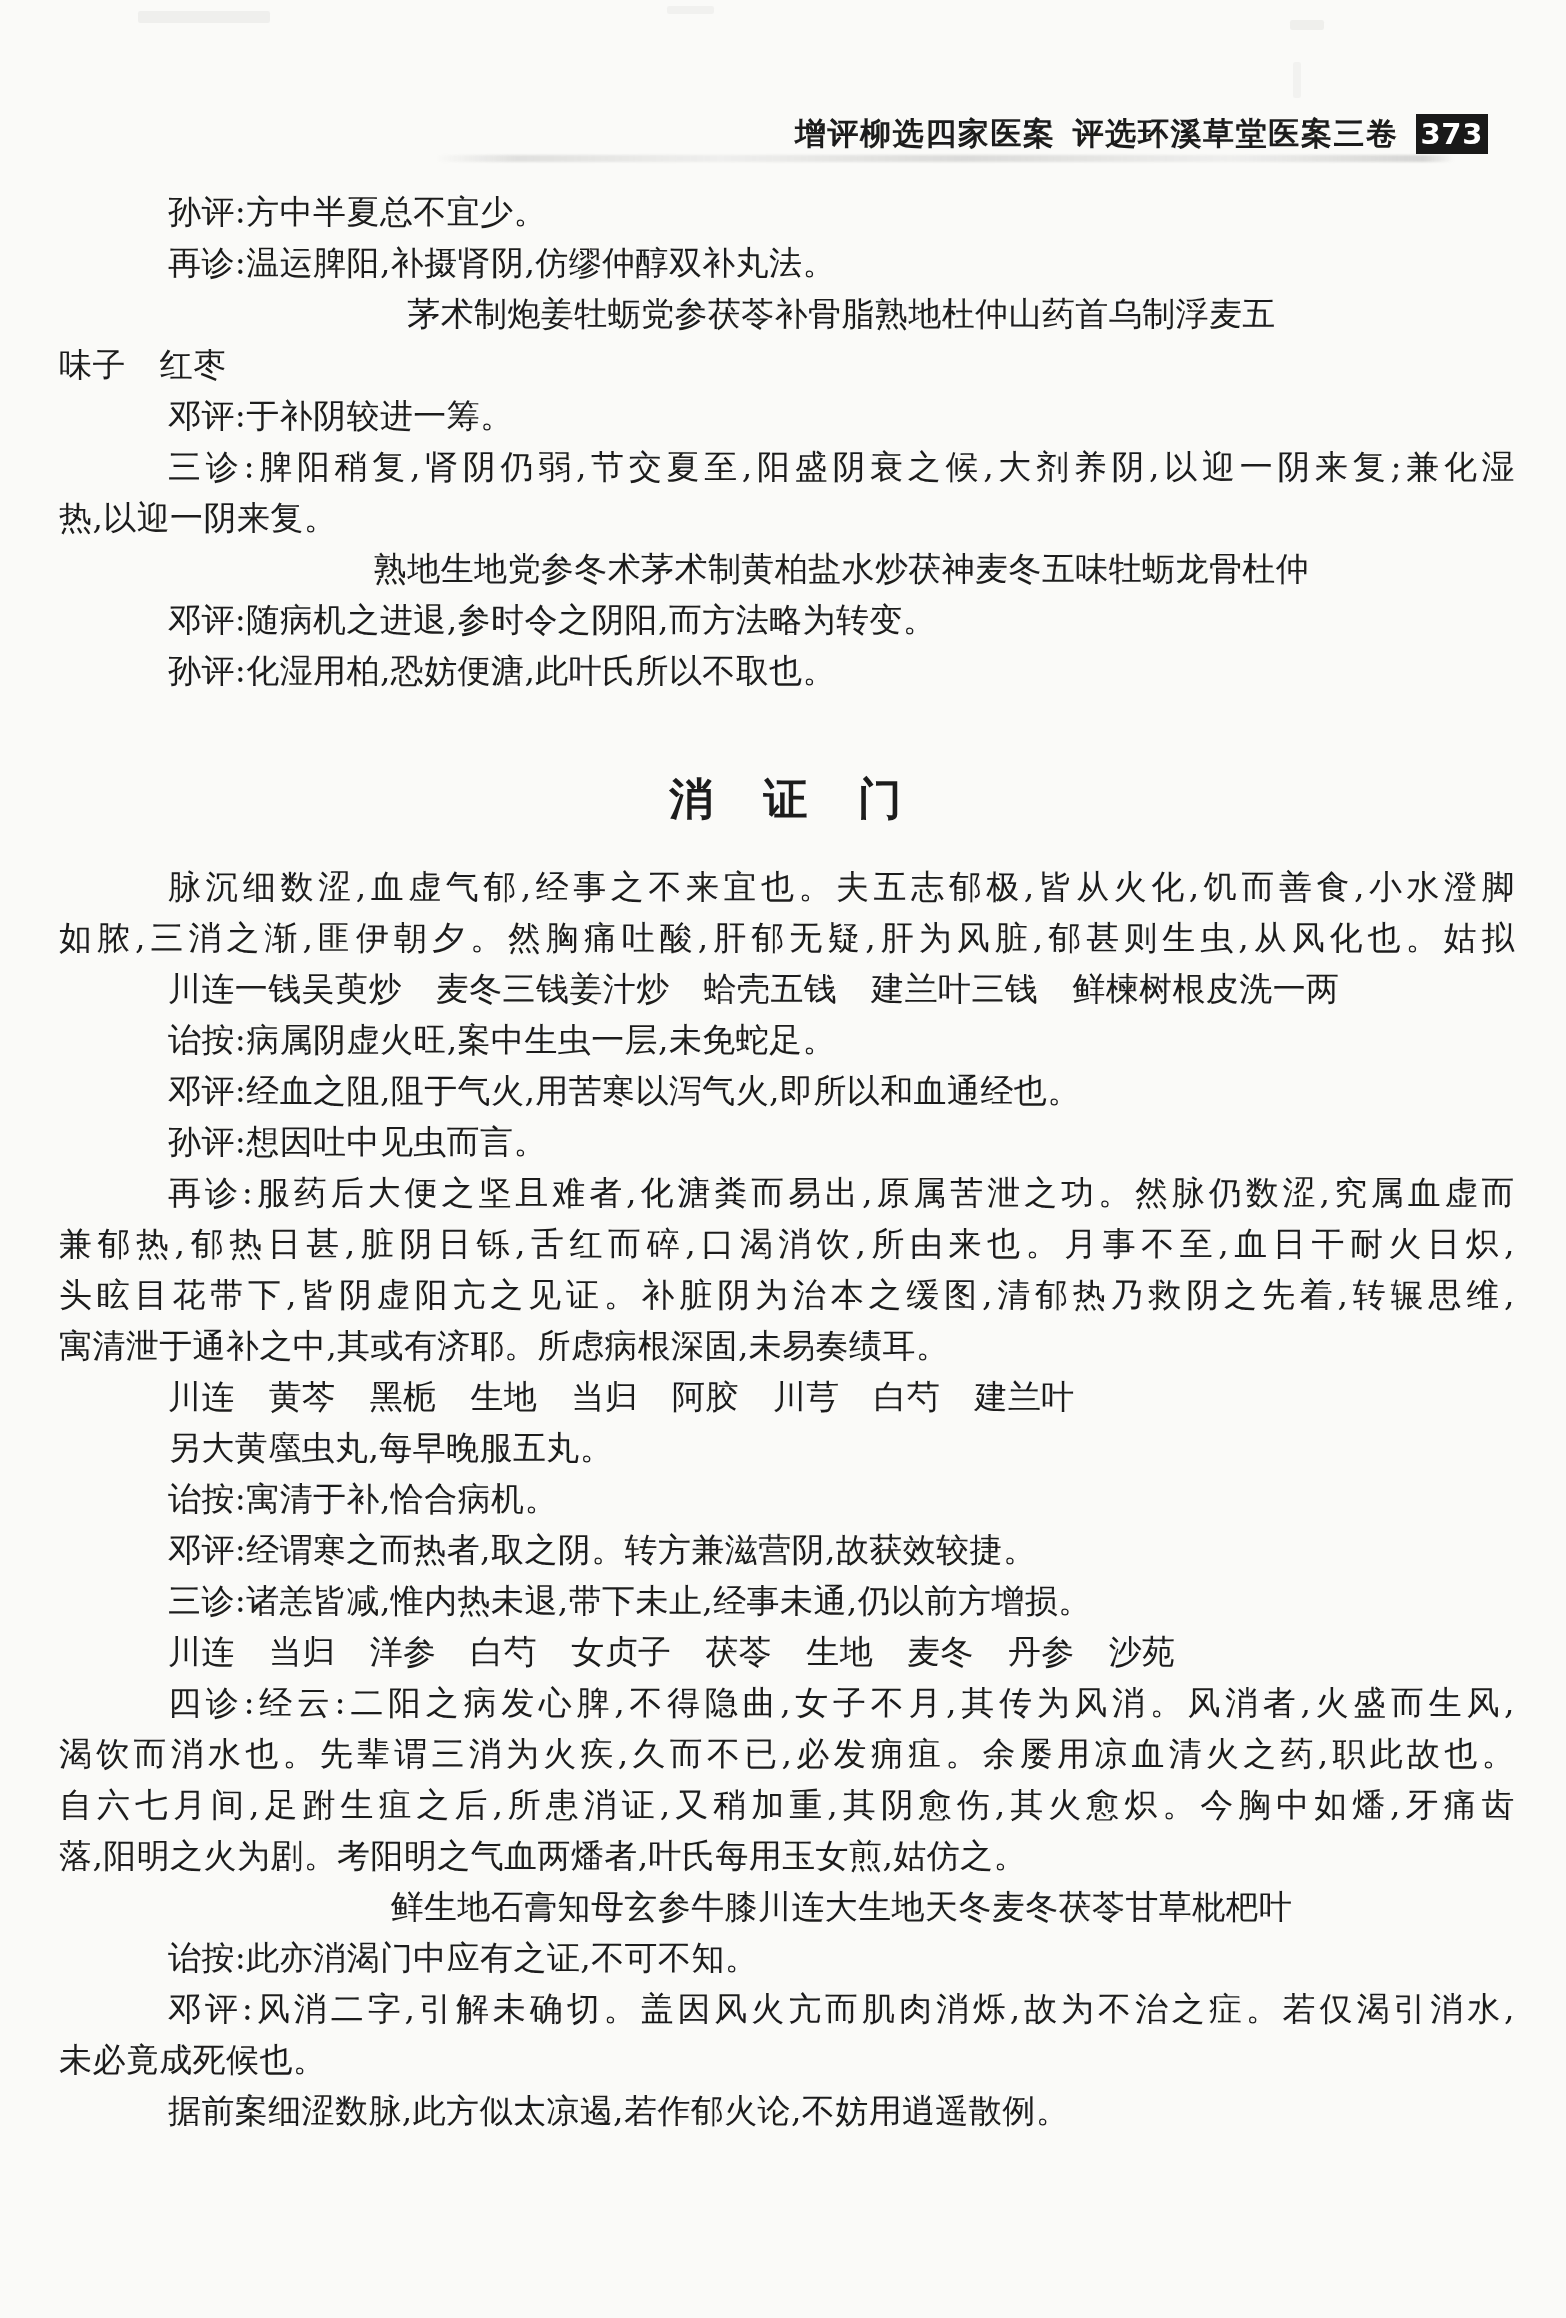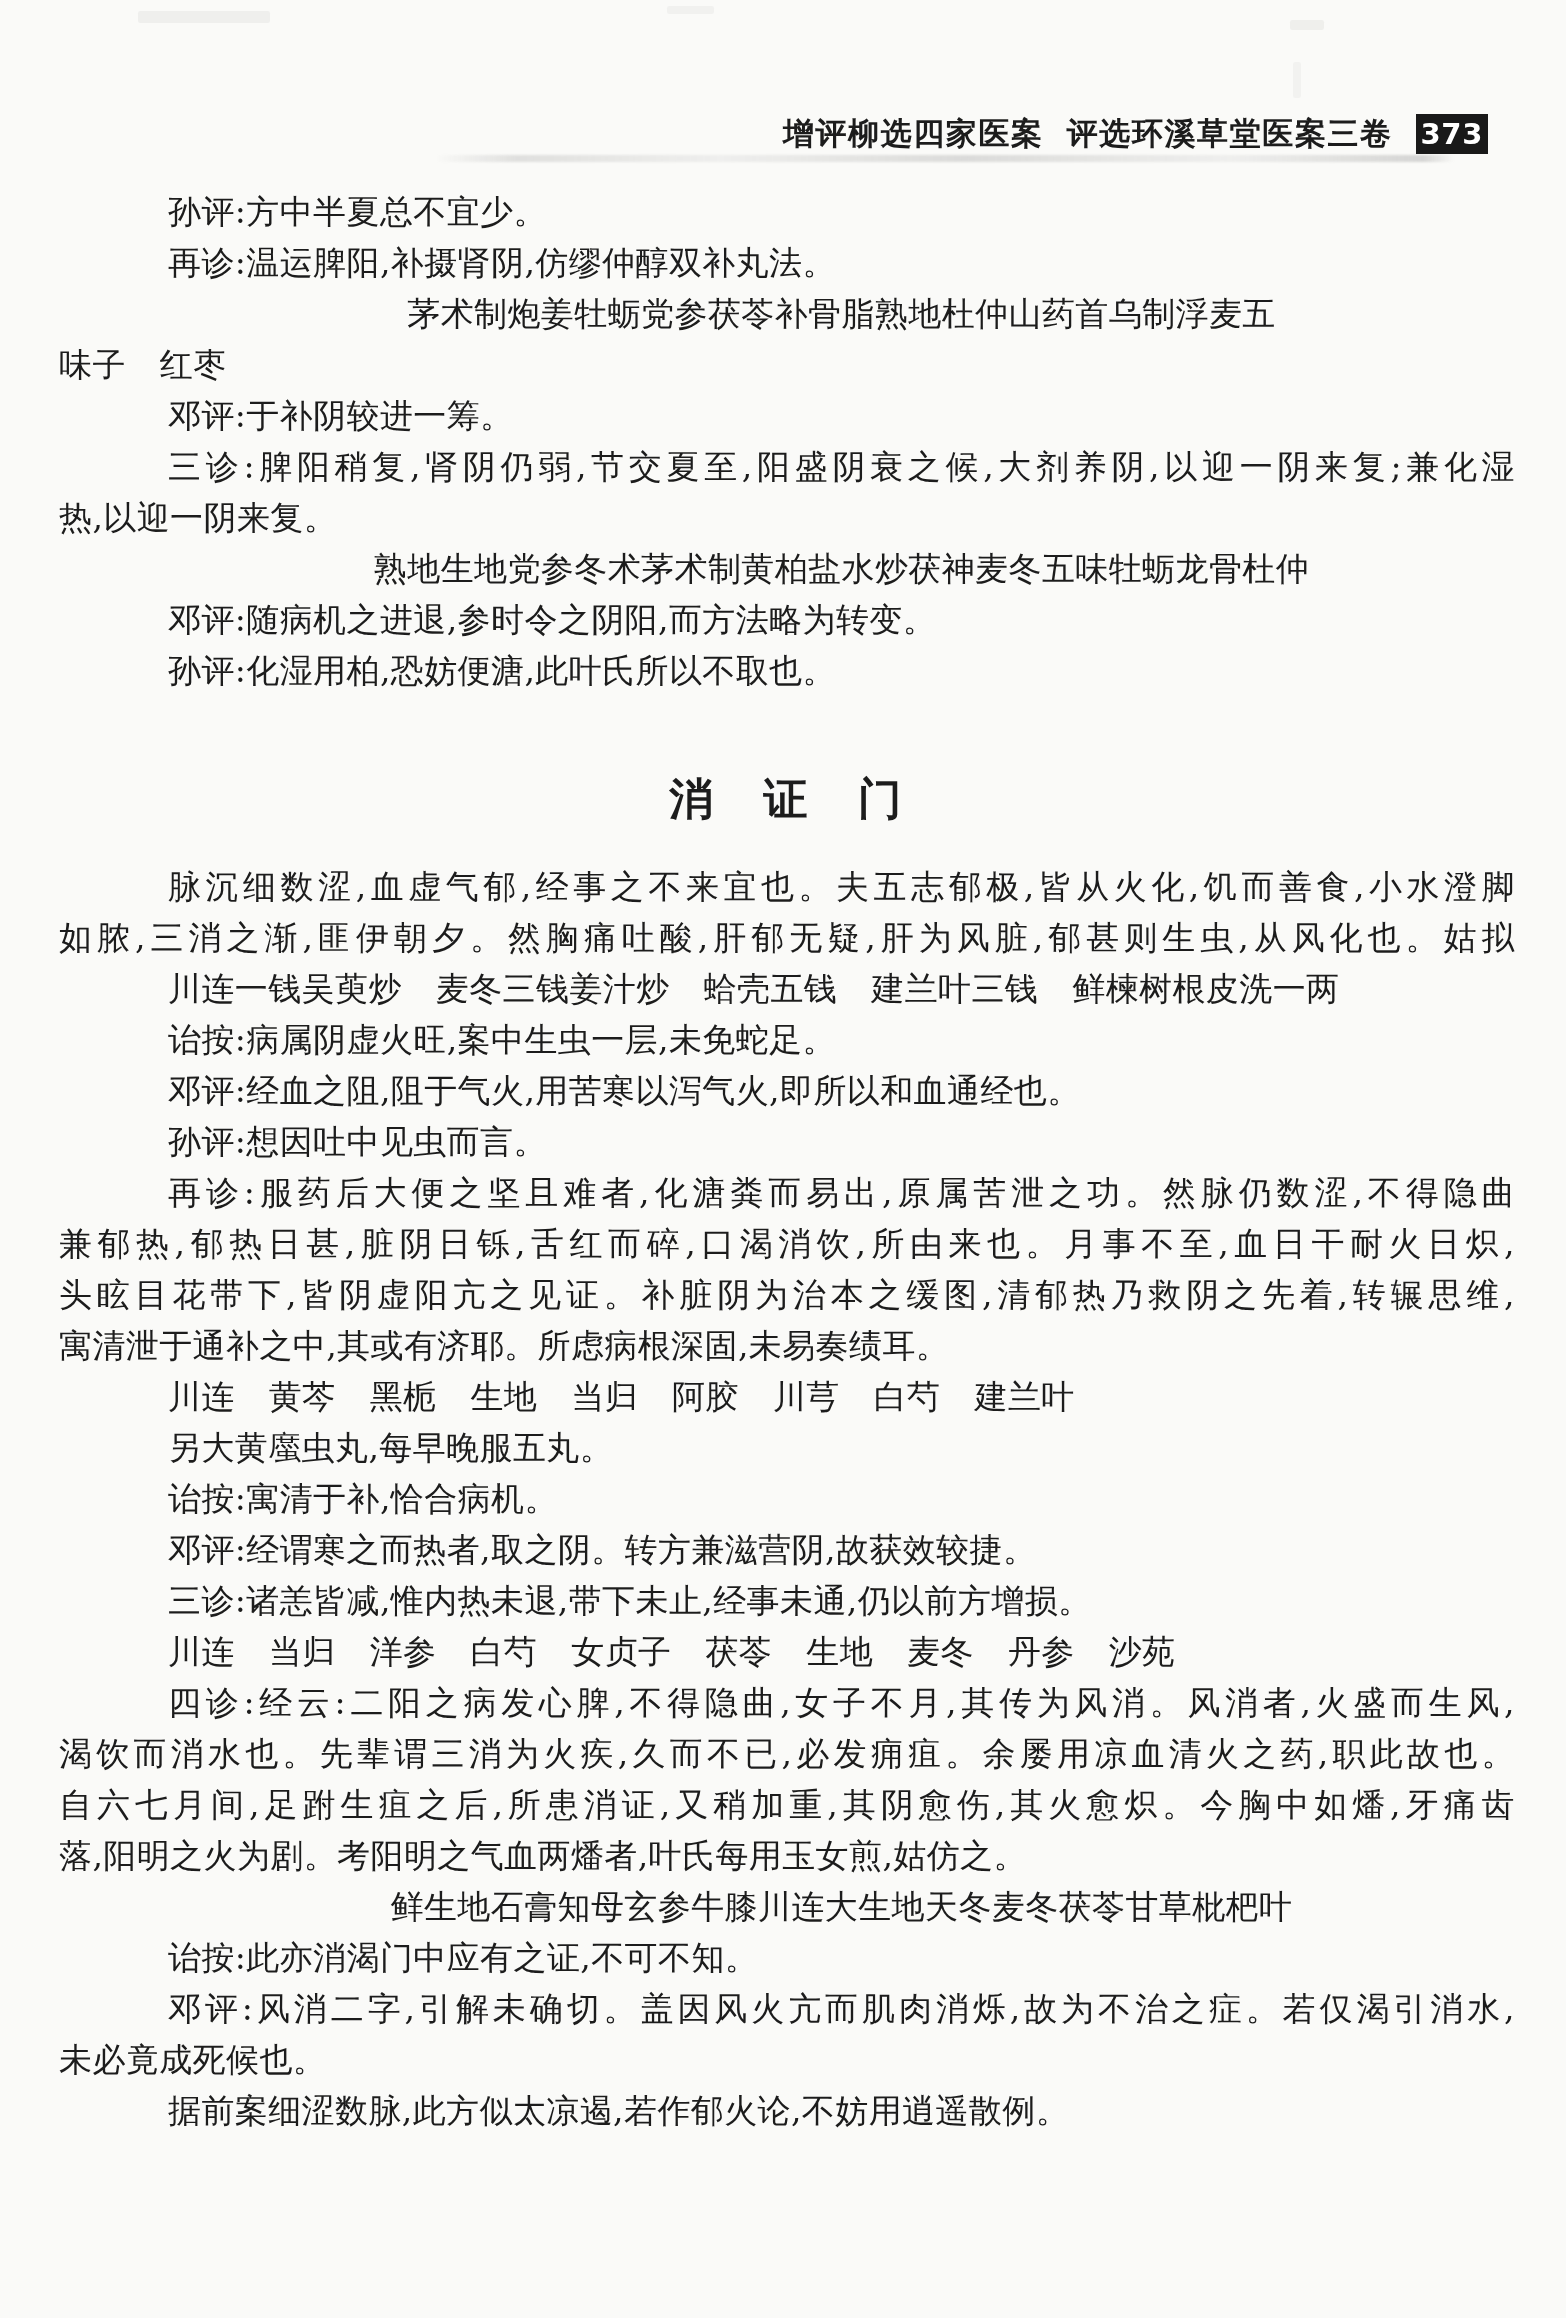--- a/index.html
+++ b/index.html
@@ -13,21 +13,21 @@
   }
   
   .artifact{position:absolute;border-radius:2.3px;}
   .a1{top:11px;left:138px;width:132px;height:12.4px;background:#efefed;}
   .a2{top:20px;left:1290px;width:34px;height:10px;background:#efefec;}
   .a3{top:6.2px;left:667px;width:47px;height:7.8px;background:#f1f1ef;}
   .a4{top:62px;left:1293px;width:7.8px;height:36px;background:#f2f2f0;}
 
   .page-header{
     position:absolute;top:113px;right:78px;
-    display:flex;align-items:center;gap:23px;
+    display:flex;align-items:center;gap:17px;
     font-size:31px;font-weight:600;letter-spacing:1.6px;
     white-space:nowrap;
   }
   .page-number{
     display:flex;align-items:center;justify-content:center;
     min-width:61px;height:40px;padding:0 4.7px;
     background:#191919;color:#ffffff;
     font-family:"DejaVu Sans","Liberation Sans",sans-serif;
     font-size:29px;font-weight:bold;letter-spacing:0.8px;
   }
@@ -126,21 +126,21 @@
       <div class="line drugs gapped indent">
         <span class="drug">川连一钱吴萸炒</span>
         <span class="drug">麦冬三钱姜汁炒</span>
         <span class="drug">蛤壳五钱</span>
         <span class="drug">建兰叶三钱</span>
         <span class="drug">鲜楝树根皮洗一两</span>
       </div>
       <div class="line para indent">诒按:病属阴虚火旺,案中生虫一层,未免蛇足。</div>
       <div class="line para indent">邓评:经血之阻,阻于气火,用苦寒以泻气火,即所以和血通经也。</div>
       <div class="line para indent">孙评:想因吐中见虫而言。</div>
-      <div class="line para indent justify">再诊:服药后大便之坚且难者,化溏粪而易出,原属苦泄之功。然脉仍数涩,不得隐曲</div>
+      <div class="line para indent justify">再诊:服药后大便之坚且难者,化溏粪而易出,原属苦泄之功。然脉仍数涩,究属血虚而</div>
       <div class="line para justify">兼郁热,郁热日甚,脏阴日铄,舌红而碎,口渴消饮,所由来也。月事不至,血日干耐火日炽,</div>
       <div class="line para justify">头眩目花带下,皆阴虚阳亢之见证。补脏阴为治本之缓图,清郁热乃救阴之先着,转辗思维,</div>
       <div class="line para">寓清泄于通补之中,其或有济耶。所虑病根深固,未易奏绩耳。</div>
       <div class="line drugs gapped indent">
         <span class="drug">川连</span>
         <span class="drug">黄芩</span>
         <span class="drug">黑栀</span>
         <span class="drug">生地</span>
         <span class="drug">当归</span>
         <span class="drug">阿胶</span>

